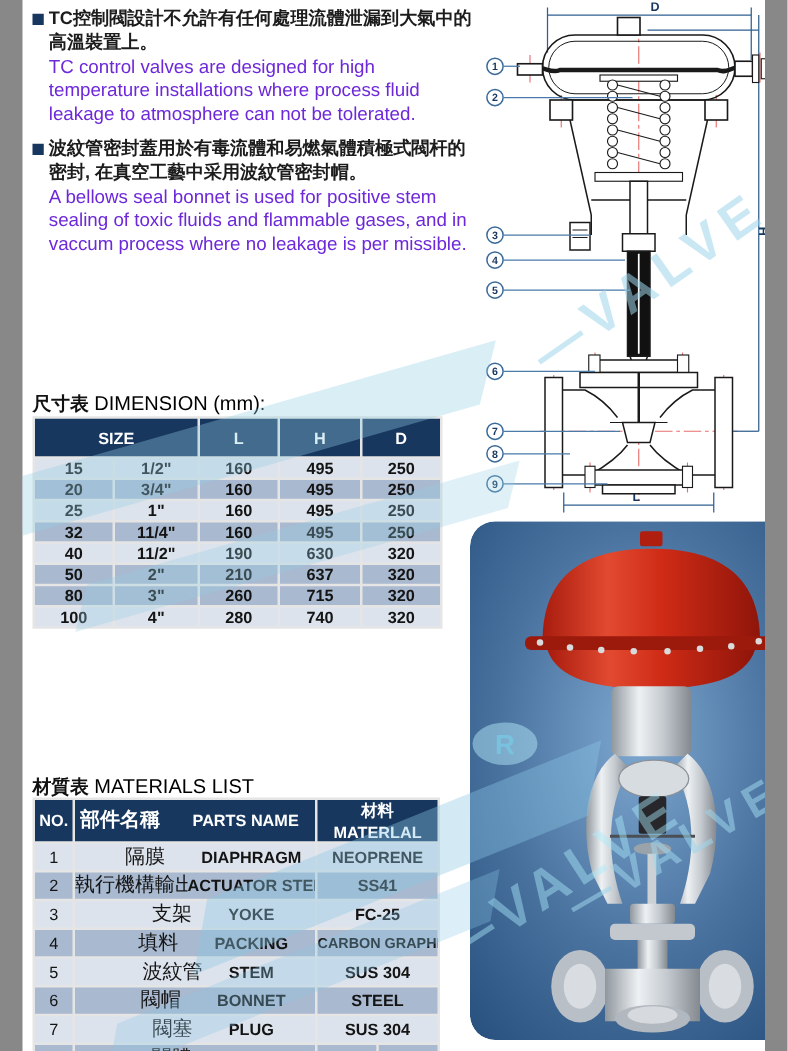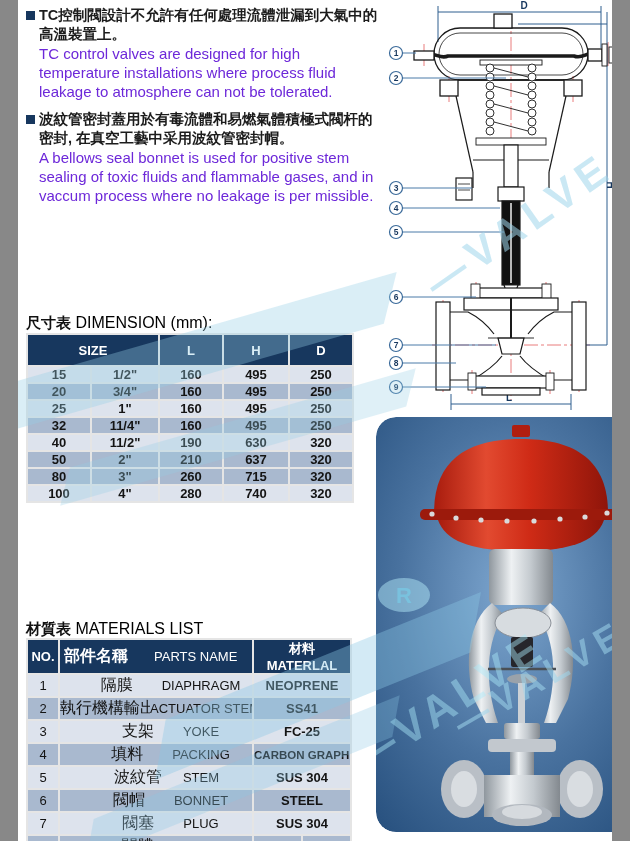--- a/index.html
+++ b/index.html
@@ -32,21 +32,21 @@
 
   .dim-table { left:8px; top:333px; width:328px; }
   .dim-table th { height:30px; }
   .dim-table td { height:14px; font-weight:bold; }
 
   .mat-table { left:8px; top:638px; width:326px; }
   .mat-table th { height:19px; }
   .mat-table td { height:15px; }
   .mat-table td.name-cell { text-align:center; }
   .name-zh { display:inline-block; width:90px; font-weight:normal; font-size:16px; vertical-align:middle; overflow:hidden; white-space:nowrap; }
-  .name-en { display:inline-block; font-weight:normal; font-size:13px; vertical-align:middle; }
+  .name-en { display:inline-block; font-weight:bold; font-size:13px; vertical-align:middle; }
   .mat-table td.mat { font-weight:bold; }
 
   
   .diagram-wrap { position:absolute; left:358px; top:0; width:272px; height:415px; }
   .photo-wrap { position:absolute; left:358px; top:417px; width:270px; height:415px; border-radius:20px; overflow:hidden; }
 
   
   .wm { position:absolute; pointer-events:none; }
   .wm-text { font-weight:bold; color:rgba(158,214,235,0.55); letter-spacing:7px; white-space:nowrap; }
   .wm-top { left:398px; top:268px; font-size:42px; transform:rotate(-35deg); transform-origin:left top; }

